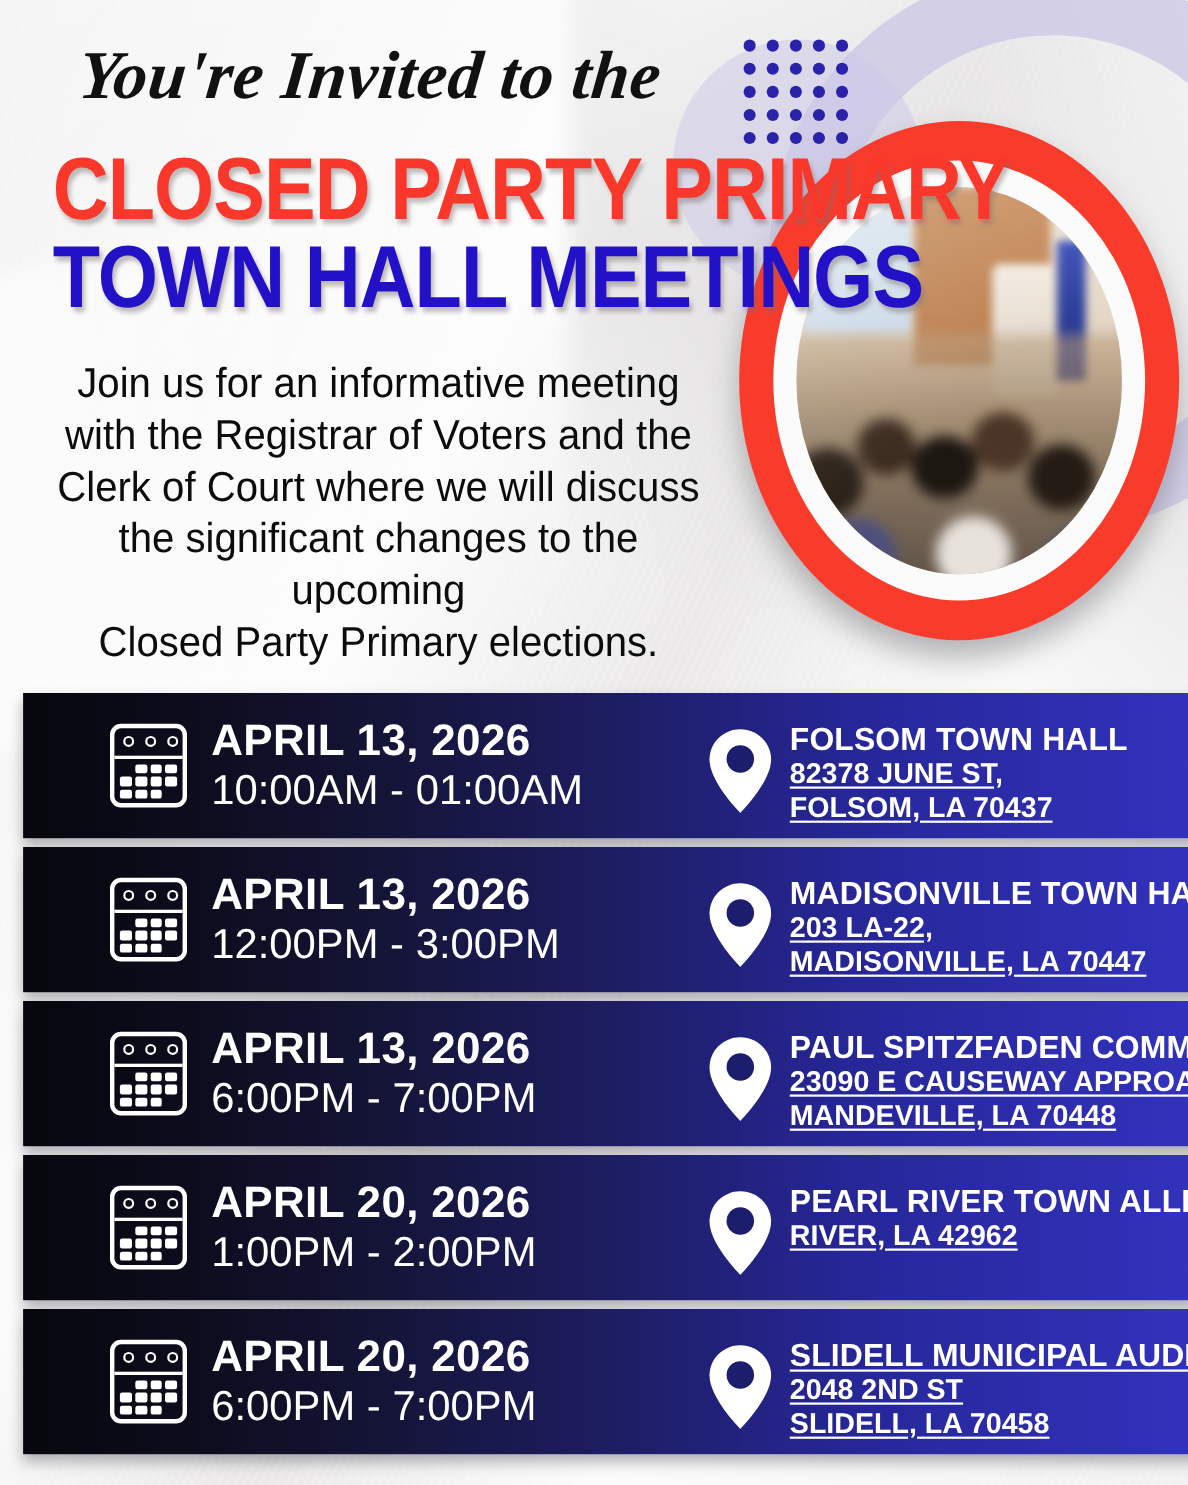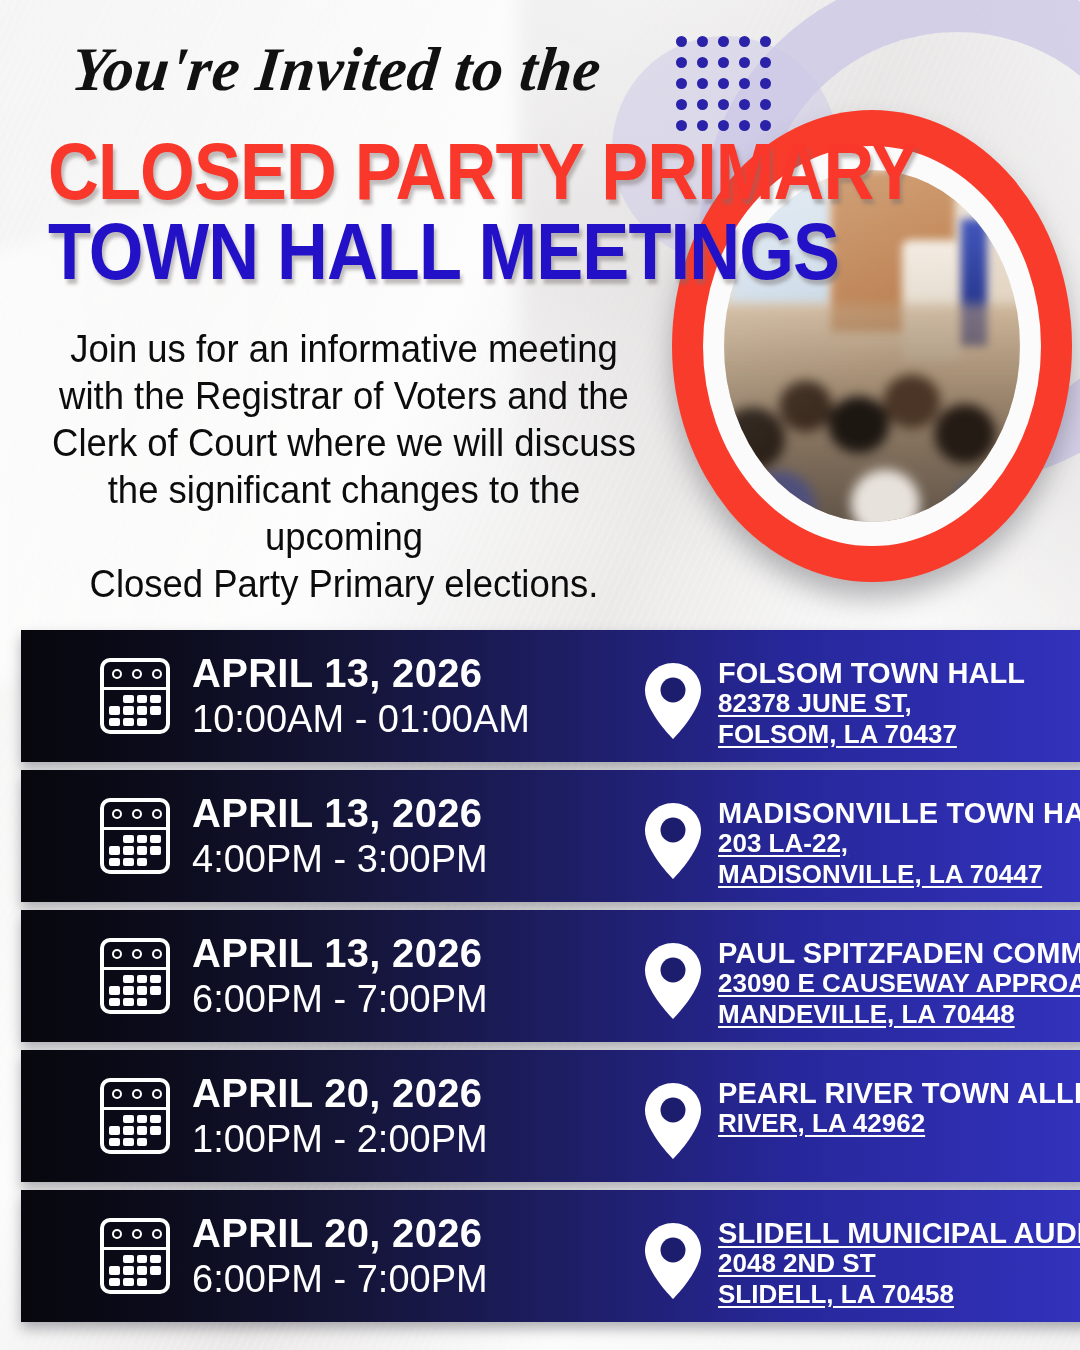--- a/index.html
+++ b/index.html
@@ -250,21 +250,21 @@
           <b></b>
           <b></b>
           <b></b>
           <b></b>
           <b></b>
           <b class="off"></b>
         </div>
       </div>
       <div class="when">
         <div class="d">APRIL 13, 2026</div>
-        <div class="t">4:00PM - 3:00PM</div>
+        <div class="t">12:00PM - 3:00PM</div>
       </div>
       <div class="pin"><svg viewBox="0 0 62 78" width="62" height="78">
           <path d="M31 1C15.5 1 3 13.3 3 28.5 3 49 31 77 31 77S59 49 59 28.5C59 13.3 46.5 1 31 1z" fill="#ffffff"></path>
           <circle cx="31" cy="28" r="12.5" fill="#1d1d6e"></circle>
         </svg></div>
       <div class="where">
         <div class="v">MADISONVILLE TOWN HALL</div>
         <div class="a">203 LA-22,</div>
         <div class="a">MADISONVILLE, LA 70447</div>
       </div>

